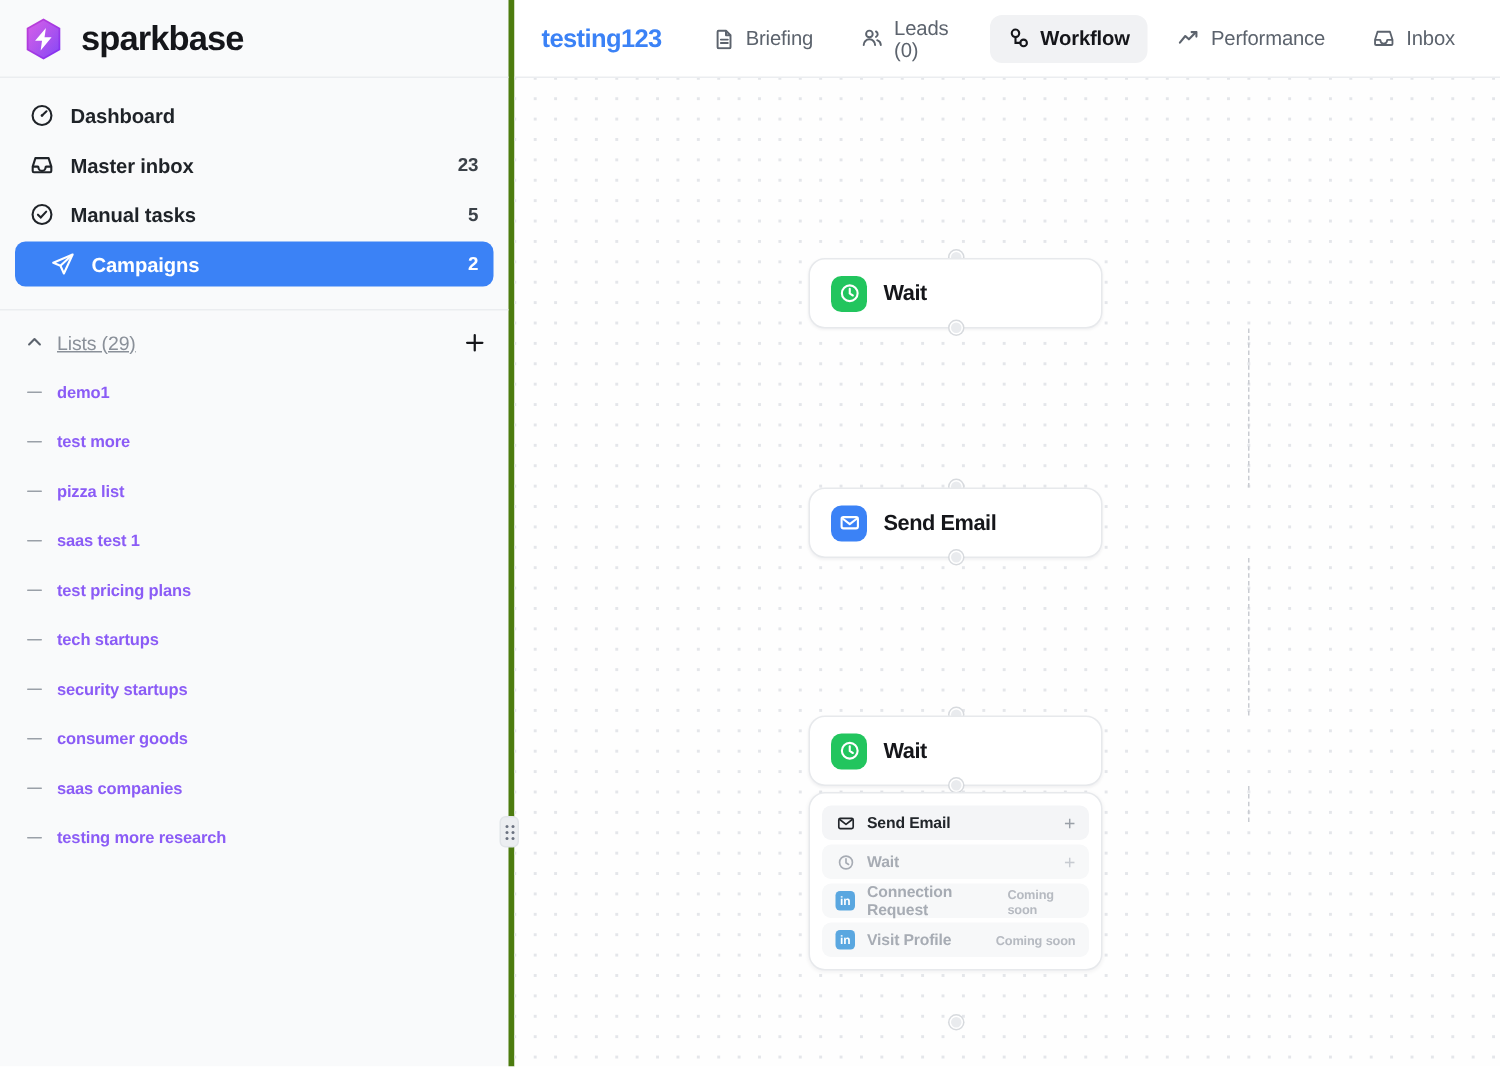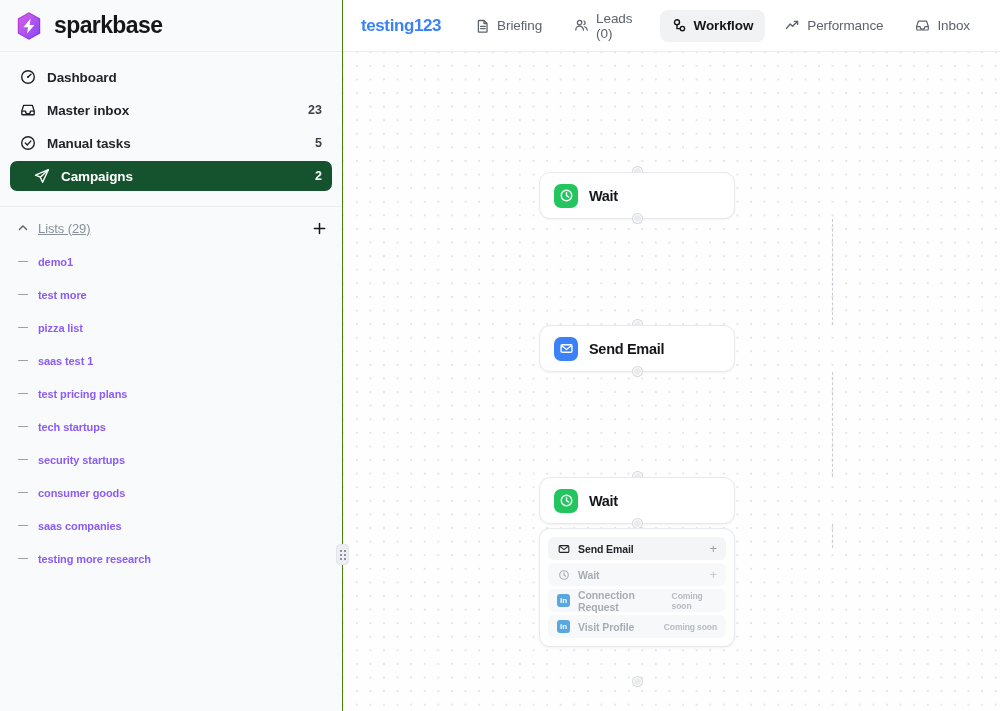--- a/index.html
+++ b/index.html
@@ -9,21 +9,21 @@
     background: #ffffff;
     overflow: hidden;
     -webkit-font-smoothing: antialiased;
   }
   .app { display: flex; width: 1000px; height: 711px; position: relative; }
 
   
   .sidebar {
     width: 343px; height: 711px;
     background: #f9fafb;
-    border-right: 1px solid #4d7c0f;
+    border-right: 4px solid #4d7c0f;
     display: flex; flex-direction: column;
     position: relative;
   }
   .brand {
     height: 52px; min-height: 52px;
     display: flex; align-items: center; gap: 10px;
     padding: 0 14px;
     border-bottom: 1px solid #ebedf0;
   }
   .brand-logo { width: 30px; height: 30px; flex: 0 0 30px; position: relative; }
@@ -31,21 +31,21 @@
     font-size: 23px; font-weight: 700; letter-spacing: -0.6px; color: #15161a;
   }
   .nav { padding: 10px 10px 4px 10px; }
   .nav-item {
     height: 30px; display: flex; align-items: center; gap: 11px;
     padding: 0 10px; border-radius: 7px; margin-bottom: 3px;
     cursor: pointer; color: #1f2328;
   }
   .nav-item .lbl { font-size: 13.5px; font-weight: 600; letter-spacing: -0.1px; }
   .nav-item .cnt { margin-left: auto; font-size: 12.5px; font-weight: 600; color: #3b4148; }
-  .nav-item.active { background: #14532d; color: #ffffff; padding-left: 24px; }
+  .nav-item.active { background: #3b82f6; color: #ffffff; padding-left: 24px; }
   .nav-item.active .cnt { color: #ffffff; }
   .nav-icon { width: 16px; height: 16px; display: flex; align-items: center; justify-content: center; flex: 0 0 16px; }
   .nav-icon svg { display: block; }
 
   .sep { height: 1px; background: #ebedf0; margin: 8px 0 0 0; }
 
   .lists-head {
     display: flex; align-items: center; gap: 8px;
     padding: 12px 14px 8px 16px;
   }

